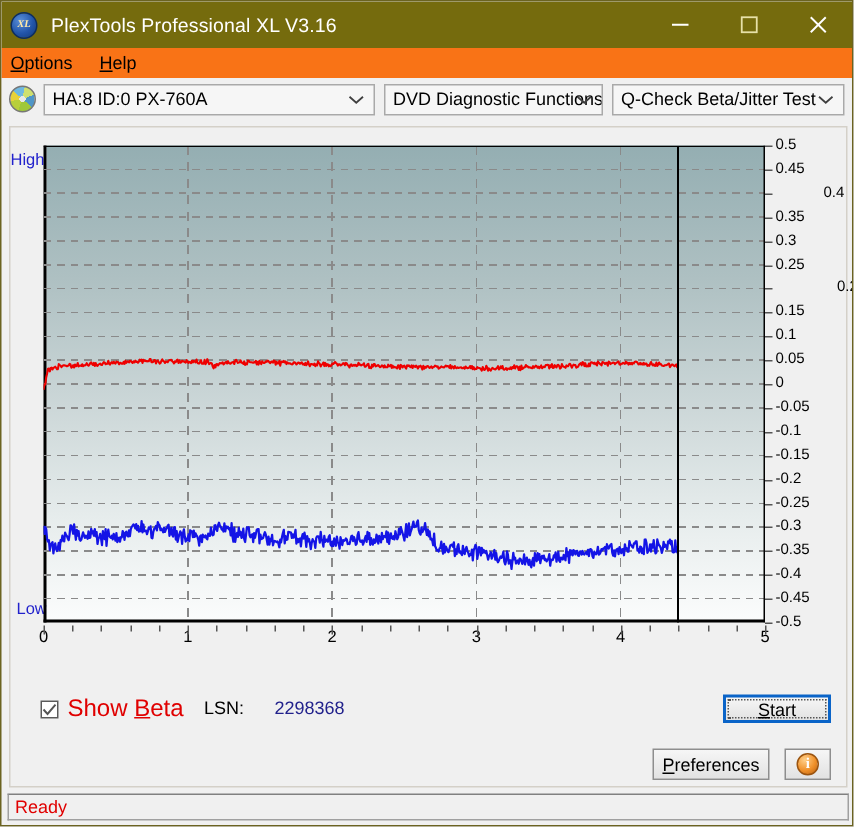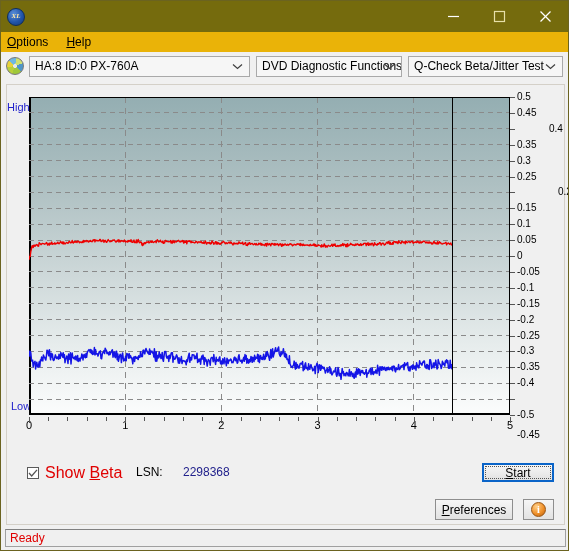--- a/index.html
+++ b/index.html
@@ -70,21 +70,21 @@
     line-height: 1;
   }
   .win-btn svg { display: block; }
 
   
   .menubar {
     position: absolute;
     left: 0; top: 31px;
     width: 100%;
     height: 20px;
-    background: #eab308;
+    background: #f97316;
     display: flex;
     align-items: center;
     padding-left: 6px;
     box-sizing: border-box;
   }
   .menu-item {
     font-size: 12px;
     color: #000;
     margin-right: 18px;
     line-height: 1;
@@ -305,20 +305,21 @@
 </style>
 </head>
 <body>
 
 <div id="app">
 
   <div class="titlebar">
     <div class="app-icon">
       <span>XL</span>
     </div>
+    <div class="title-text">PlexTools Professional XL V3.16</div>
     <div class="win-btns">
       <div class="win-btn">
         <svg width="13" height="13" viewBox="0 0 13 13">
             <line x1="1" y1="6.5" x2="12" y2="6.5" stroke="#fff" stroke-width="1.2"></line>
           </svg>
       </div>
       <div class="win-btn">
         <svg width="13" height="13" viewBox="0 0 13 13">
             <rect x="1.5" y="1.5" width="10" height="10" fill="none" stroke="#e7e0a8" stroke-width="1.2"></rect>
           </svg>
@@ -439,21 +440,21 @@
       <div class="ytick" style="top: 313.6px;">-0.2</div>
       <div style="position: absolute; left: 509px; width: 5px; height: 1px; background: rgb(85, 85, 85); top: 318.6px;"></div>
       <div class="ytick" style="top: 329.5px;">-0.25</div>
       <div style="position: absolute; left: 509px; width: 5px; height: 1px; background: rgb(85, 85, 85); top: 334.5px;"></div>
       <div class="ytick" style="top: 345.4px;">-0.3</div>
       <div style="position: absolute; left: 509px; width: 5px; height: 1px; background: rgb(85, 85, 85); top: 350.4px;"></div>
       <div class="ytick" style="top: 361.3px;">-0.35</div>
       <div style="position: absolute; left: 509px; width: 5px; height: 1px; background: rgb(85, 85, 85); top: 366.3px;"></div>
       <div class="ytick" style="top: 377.2px;">-0.4</div>
       <div style="position: absolute; left: 509px; width: 5px; height: 1px; background: rgb(85, 85, 85); top: 382.2px;"></div>
-      <div class="ytick" style="top: 393.1px; margin-top: 36px;">-0.45</div>
+      <div class="ytick" style="top: 393.1px;">-0.45</div>
       <div style="position: absolute; left: 509px; width: 5px; height: 1px; background: rgb(85, 85, 85); top: 398.1px;"></div>
       <div class="ytick" style="top: 409px;">-0.5</div>
       <div style="position: absolute; left: 509px; width: 5px; height: 1px; background: rgb(85, 85, 85); top: 414px;"></div>
     </div>
   <div id="xtick-holder">
       <div class="xtick" style="left: 28px;">0</div>
       <div class="xtick" style="left: 124.2px;">1</div>
       <div class="xtick" style="left: 220.4px;">2</div>
       <div class="xtick" style="left: 316.6px;">3</div>
       <div class="xtick" style="left: 412.8px;">4</div>

